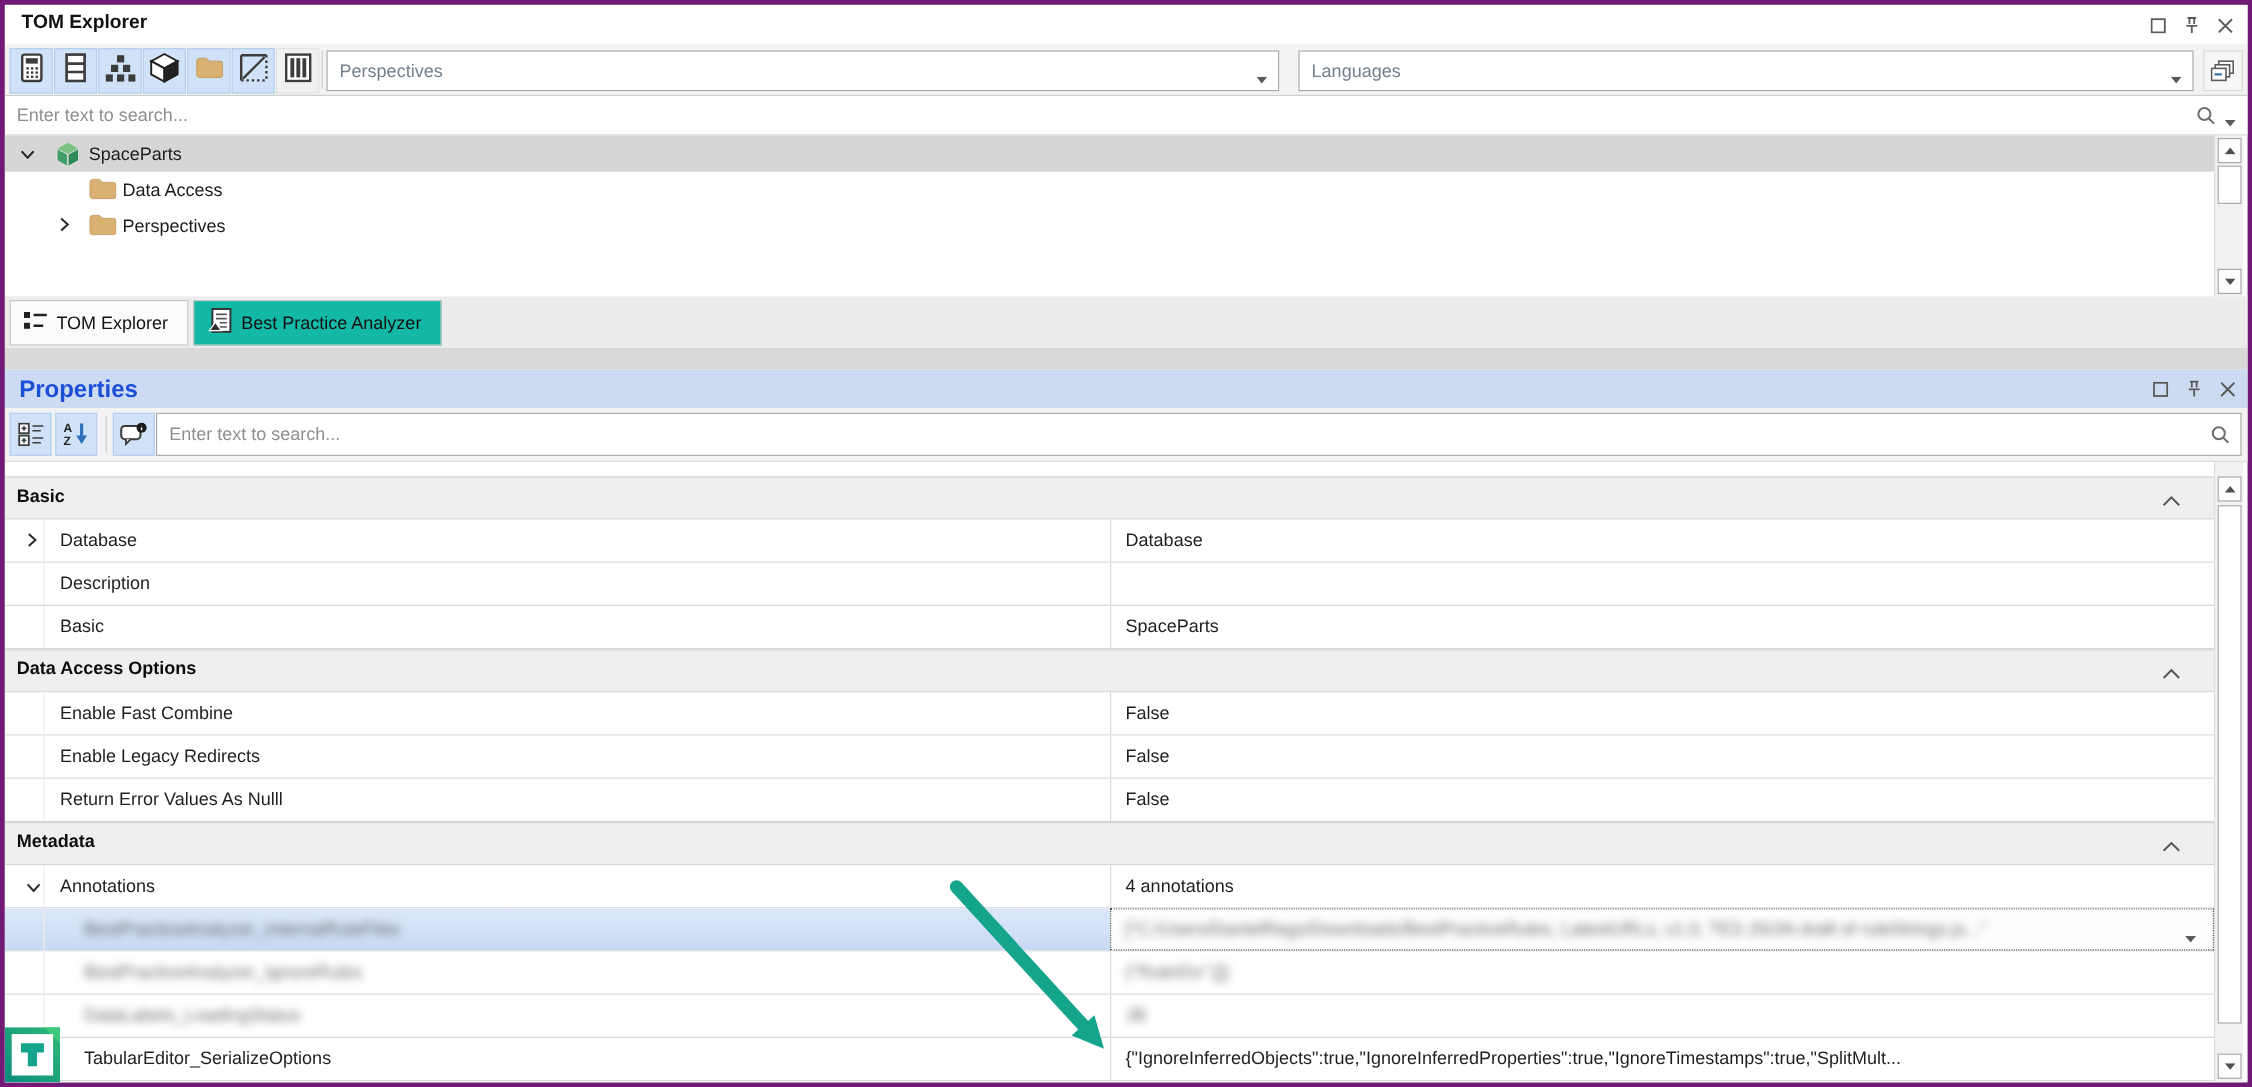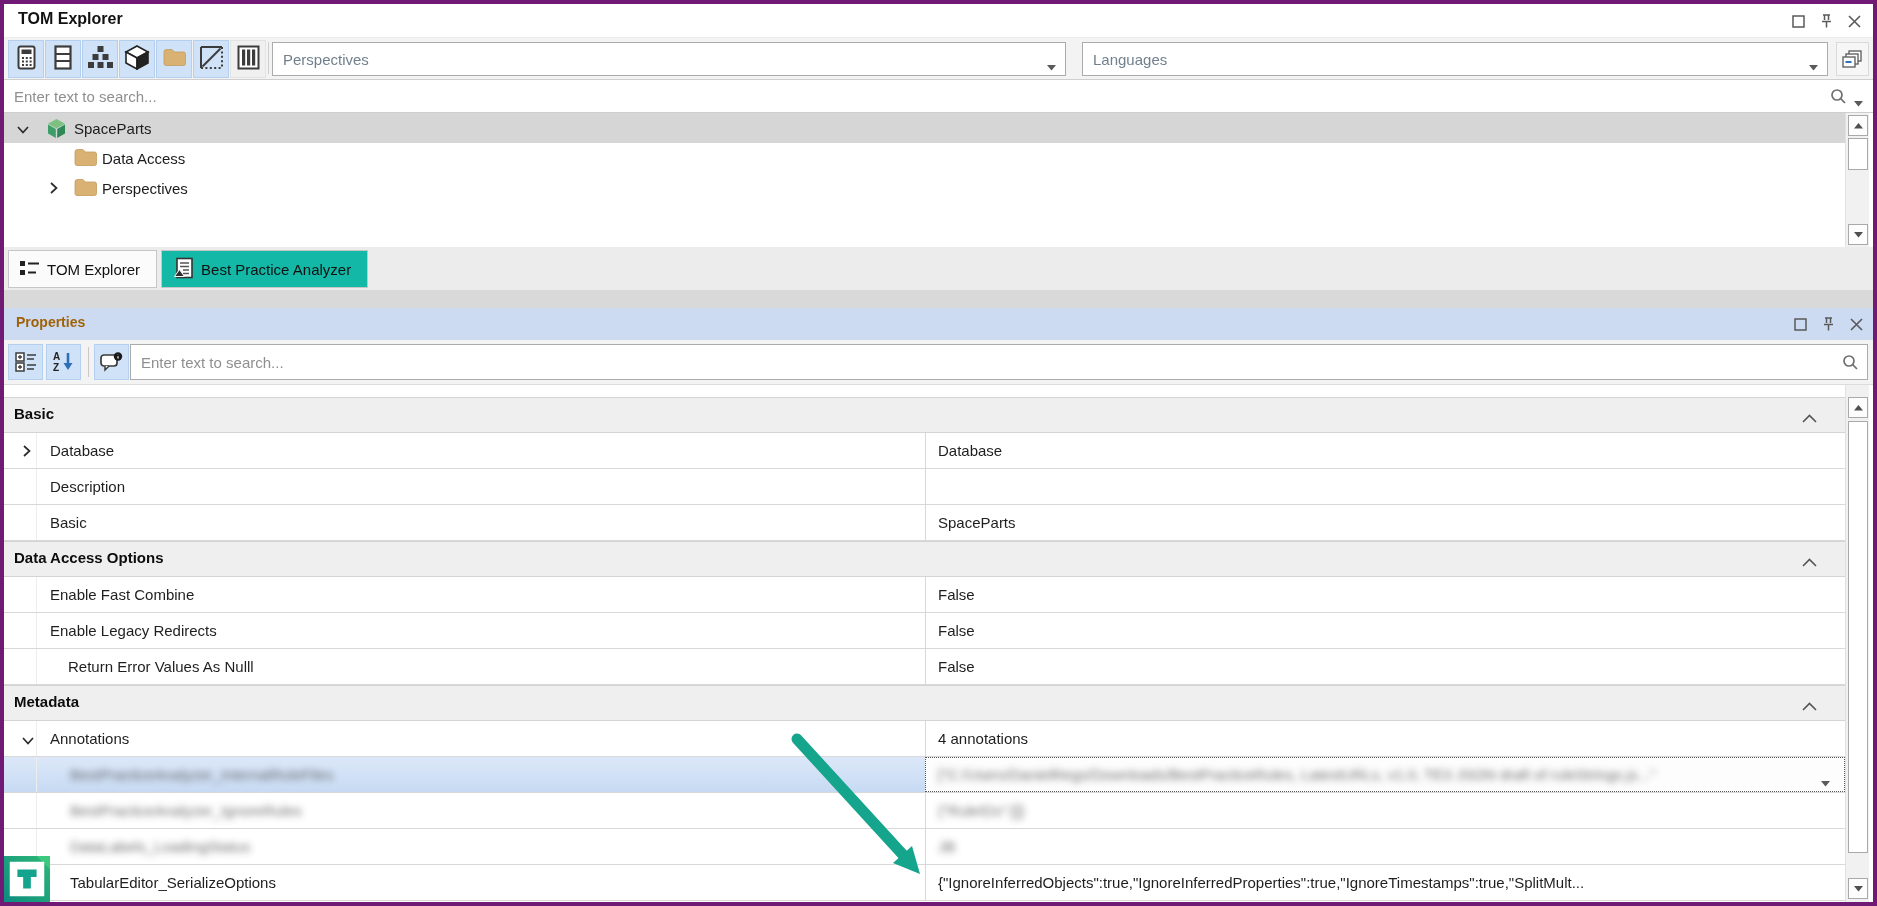--- a/index.html
+++ b/index.html
@@ -28,21 +28,21 @@
   .tree-ico{position:absolute;width:22px;height:20px;}
   .tree-label{position:absolute;}
 
   .tabbar{left:0;top:243px;width:1869px;height:43px;background:#ececec;}
   .tab{position:relative;float:left;margin-left:4px;margin-top:3px;height:38px;padding:0 16px 0 10px;background:#14b8a6;border:1px solid #c6c6c6;display:flex;align-items:center;font-size:15px;color:#111;gap:7px;}
   .tab.active{background:#fbfbfb;}
   .grayband{left:0;top:286px;width:1869px;height:18px;background:#d9d9d9;}
 
   
   .proptitle{left:0;top:304px;width:1869px;height:32px;background:#ccdbf1;}
-  .proptitle .title{position:absolute;left:12px;top:6px;font-weight:bold;font-size:14px;color:#a16207;}
+  .proptitle .title{position:absolute;left:12px;top:6px;font-weight:bold;font-size:20px;color:#1d4ed8;}
   .proptoolbar{left:0;top:336px;width:1869px;height:45px;background:#f3f3f3;border-bottom:1px solid #dcdcdc;}
   .pt-btn{position:absolute;top:4px;width:35px;height:36px;display:flex;align-items:center;justify-content:center;background:#f0f0f0;border:1px solid #e3e3e3;}
   .pt-btn.active{background:#cfe2f7;border:1px solid #b4d0ee;}
   .pt-sep{position:absolute;top:7px;left:84px;width:1px;height:30px;background:#c9c9c9;}
   .propsearch{position:absolute;left:126px;top:4px;width:1738px;height:36px;background:#fff;border:1px solid #ababab;}
   .propsearch .mag{position:absolute;right:8px;top:9px;}
 
   .grid{left:0;top:381px;width:1841px;height:517px;background:#fff;padding-top:12px;}
   .grow{position:relative;height:36px;border-bottom:1px solid #d8d8d8;background:#fff;}
   .grow.header{background:#efefef;border-top:1px solid #d4d4d4;border-bottom:1px solid #d4d4d4;}
@@ -382,21 +382,21 @@
           <span class="gutter"></span>
           <span style="padding-left: 46px;">Enable Legacy Redirects</span>
         </div>
         <div class="gval">
           <span>False</span>
         </div>
       </div>
       <div class="grow">
         <div class="gname">
           <span class="gutter"></span>
-          <span style="padding-left: 64px;">Return Error Values As Nulll</span>
+          <span style="padding-left: 46px;">Return Error Values As Nulll</span>
         </div>
         <div class="gval">
           <span>False</span>
         </div>
       </div>
       <div class="grow header">
         <span class="htitle">Metadata</span>
         <span class="hcaret"><svg width="15" height="9">
             <polyline points="1,8 7.5,1.5 14,8" fill="none" stroke="#555" stroke-width="1.6"></polyline>
           </svg></span>

